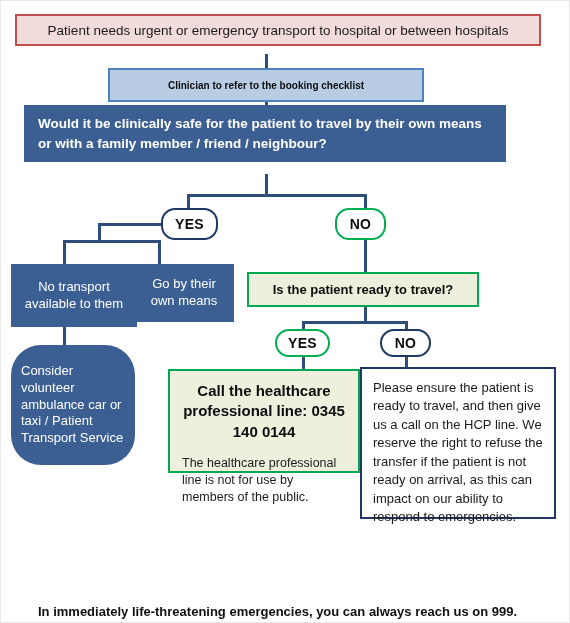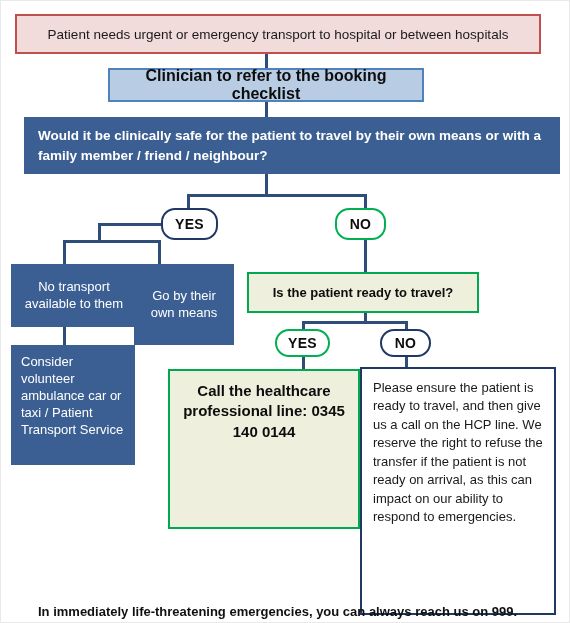--- a/index.html
+++ b/index.html
@@ -36,21 +36,21 @@
     color: #1a1a1a;
     font-size: 13.5px;
     font-weight: 400;
   }
 
   
   .box-lightblue {
     background: #b8cce4;
     border: 2px solid #4f81bd;
     color: #0d0d0d;
-    font-size: 16px;
+    font-size: 10px;
     font-weight: bold;
   }
 
   
   .box-darkblue {
     background: #3b5f92;
     border: none;
     color: #ffffff;
   }
   .box-darkblue.question {
@@ -63,22 +63,23 @@
   }
   .box-darkblue.leaf {
     font-size: 13px;
     font-weight: 400;
     line-height: 1.3;
     padding: 4px 6px;
   }
   .box-darkblue.leaf.lefttext {
     text-align: left;
     justify-content: flex-start;
-    align-items: flex-start;
+    align-items: center;
     padding: 9px 10px;
+    border-radius: 30px;
   }
 
   
   .pill {
     background: #ffffff;
     font-size: 14px;
     font-weight: bold;
     color: #0d0d0d;
     letter-spacing: 0.3px;
     border-radius: 14px;
@@ -177,67 +178,68 @@
 
   <div class="conn v" style="left:363px; top:306px; height:16px;"></div>
   <div class="conn h" style="left:301px; top:320px; width:105px;"></div>
   <div class="conn v" style="left:301px; top:320px; height:14px;"></div>
   <div class="conn v" style="left:404px; top:320px; height:14px;"></div>
 
   <div class="conn v" style="left:301px; top:356px; height:14px;"></div>
 
   <div class="conn v" style="left:404px; top:356px; height:12px;"></div>
 
-  <div class="node box-alert" style="left:14px; top:13px; width:526px; height:40px;">
+  <div class="node box-alert" style="left:14px; top:13px; width:526px; height:32px;">
     <span>Patient needs urgent or emergency transport to hospital or between hospitals</span>
   </div>
 
   <div class="node box-lightblue" style="left:107px; top:67px; width:316px; height:34px;">
     <span>Clinician to refer to the booking checklist</span>
   </div>
 
-  <div class="node box-darkblue question" style="left:23px; top:116px; width:536px; height:57px;">
+  <div class="node box-darkblue question" style="left:23px; top:104px; width:482px; height:57px;">
     <span>Would it be clinically safe for the patient to travel by their own means or with a family member / friend / neighbour?</span>
   </div>
 
   <div class="node pill navy" style="left:160px; top:207px; width:57px; height:32px;">
     <span>YES</span>
   </div>
 
   <div class="node pill green" style="left:334px; top:207px; width:51px; height:32px;">
     <span>NO</span>
   </div>
 
   <div class="node box-darkblue leaf" style="left:10px; top:263px; width:126px; height:63px;">
     <span>No transport available to them</span>
   </div>
 
-  <div class="node box-darkblue leaf" style="left:133px; top:263px; width:100px; height:81px;">
+  <div class="node box-darkblue leaf" style="left:133px; top:263px; width:100px; height:58px;">
     <span>Go by their own means</span>
   </div>
 
   <div class="node box-darkblue leaf lefttext" style="left:10px; top:344px; width:124px; height:120px;">
     <span>Consider volunteer ambulance car or taxi / Patient Transport Service</span>
   </div>
 
-  <div class="node box-green qline" style="left:246px; top:271px; width:232px; height:41px;text-align:right;">
+  <div class="node box-green qline" style="left:246px; top:271px; width:232px; height:35px;text-align:right;">
     <span>Is the patient ready to travel?</span>
   </div>
 
   <div class="node pill green" style="left:274px; top:328px; width:55px; height:28px;">
     <span>YES</span>
   </div>
 
   <div class="node pill navy" style="left:379px; top:328px; width:51px; height:28px;">
     <span>NO</span>
   </div>
 
-  <div class="node box-green callout" style="left:167px; top:368px; width:192px; height:160px;">
+  <div class="node box-green callout" style="left:167px; top:368px; width:192px; height:104px;">
     <span class="callout-head">Call the healthcare professional line: 0345 140 0144</span>
-  </div>
-
-  <div class="node box-navy-outline" style="left:359px; top:366px; width:196px; height:248px;">
+    <span class="callout-sub">The healthcare professional line is not for use by members of the public.</span>
+  </div>
+
+  <div class="node box-navy-outline" style="left:359px; top:366px; width:196px; height:152px;">
     <span>Please ensure the patient is ready to travel, and then give us a call on the HCP line. We reserve the right to refuse the transfer if the patient is not ready on arrival, as this can impact on our ability to respond to emergencies.</span>
   </div>
 
   <div class="footer" style="left:37px; top:594px;margin-top:9px;">In immediately life-threatening emergencies, you can always reach us on 999.</div>
 
 </div>
 
 </body></html>

